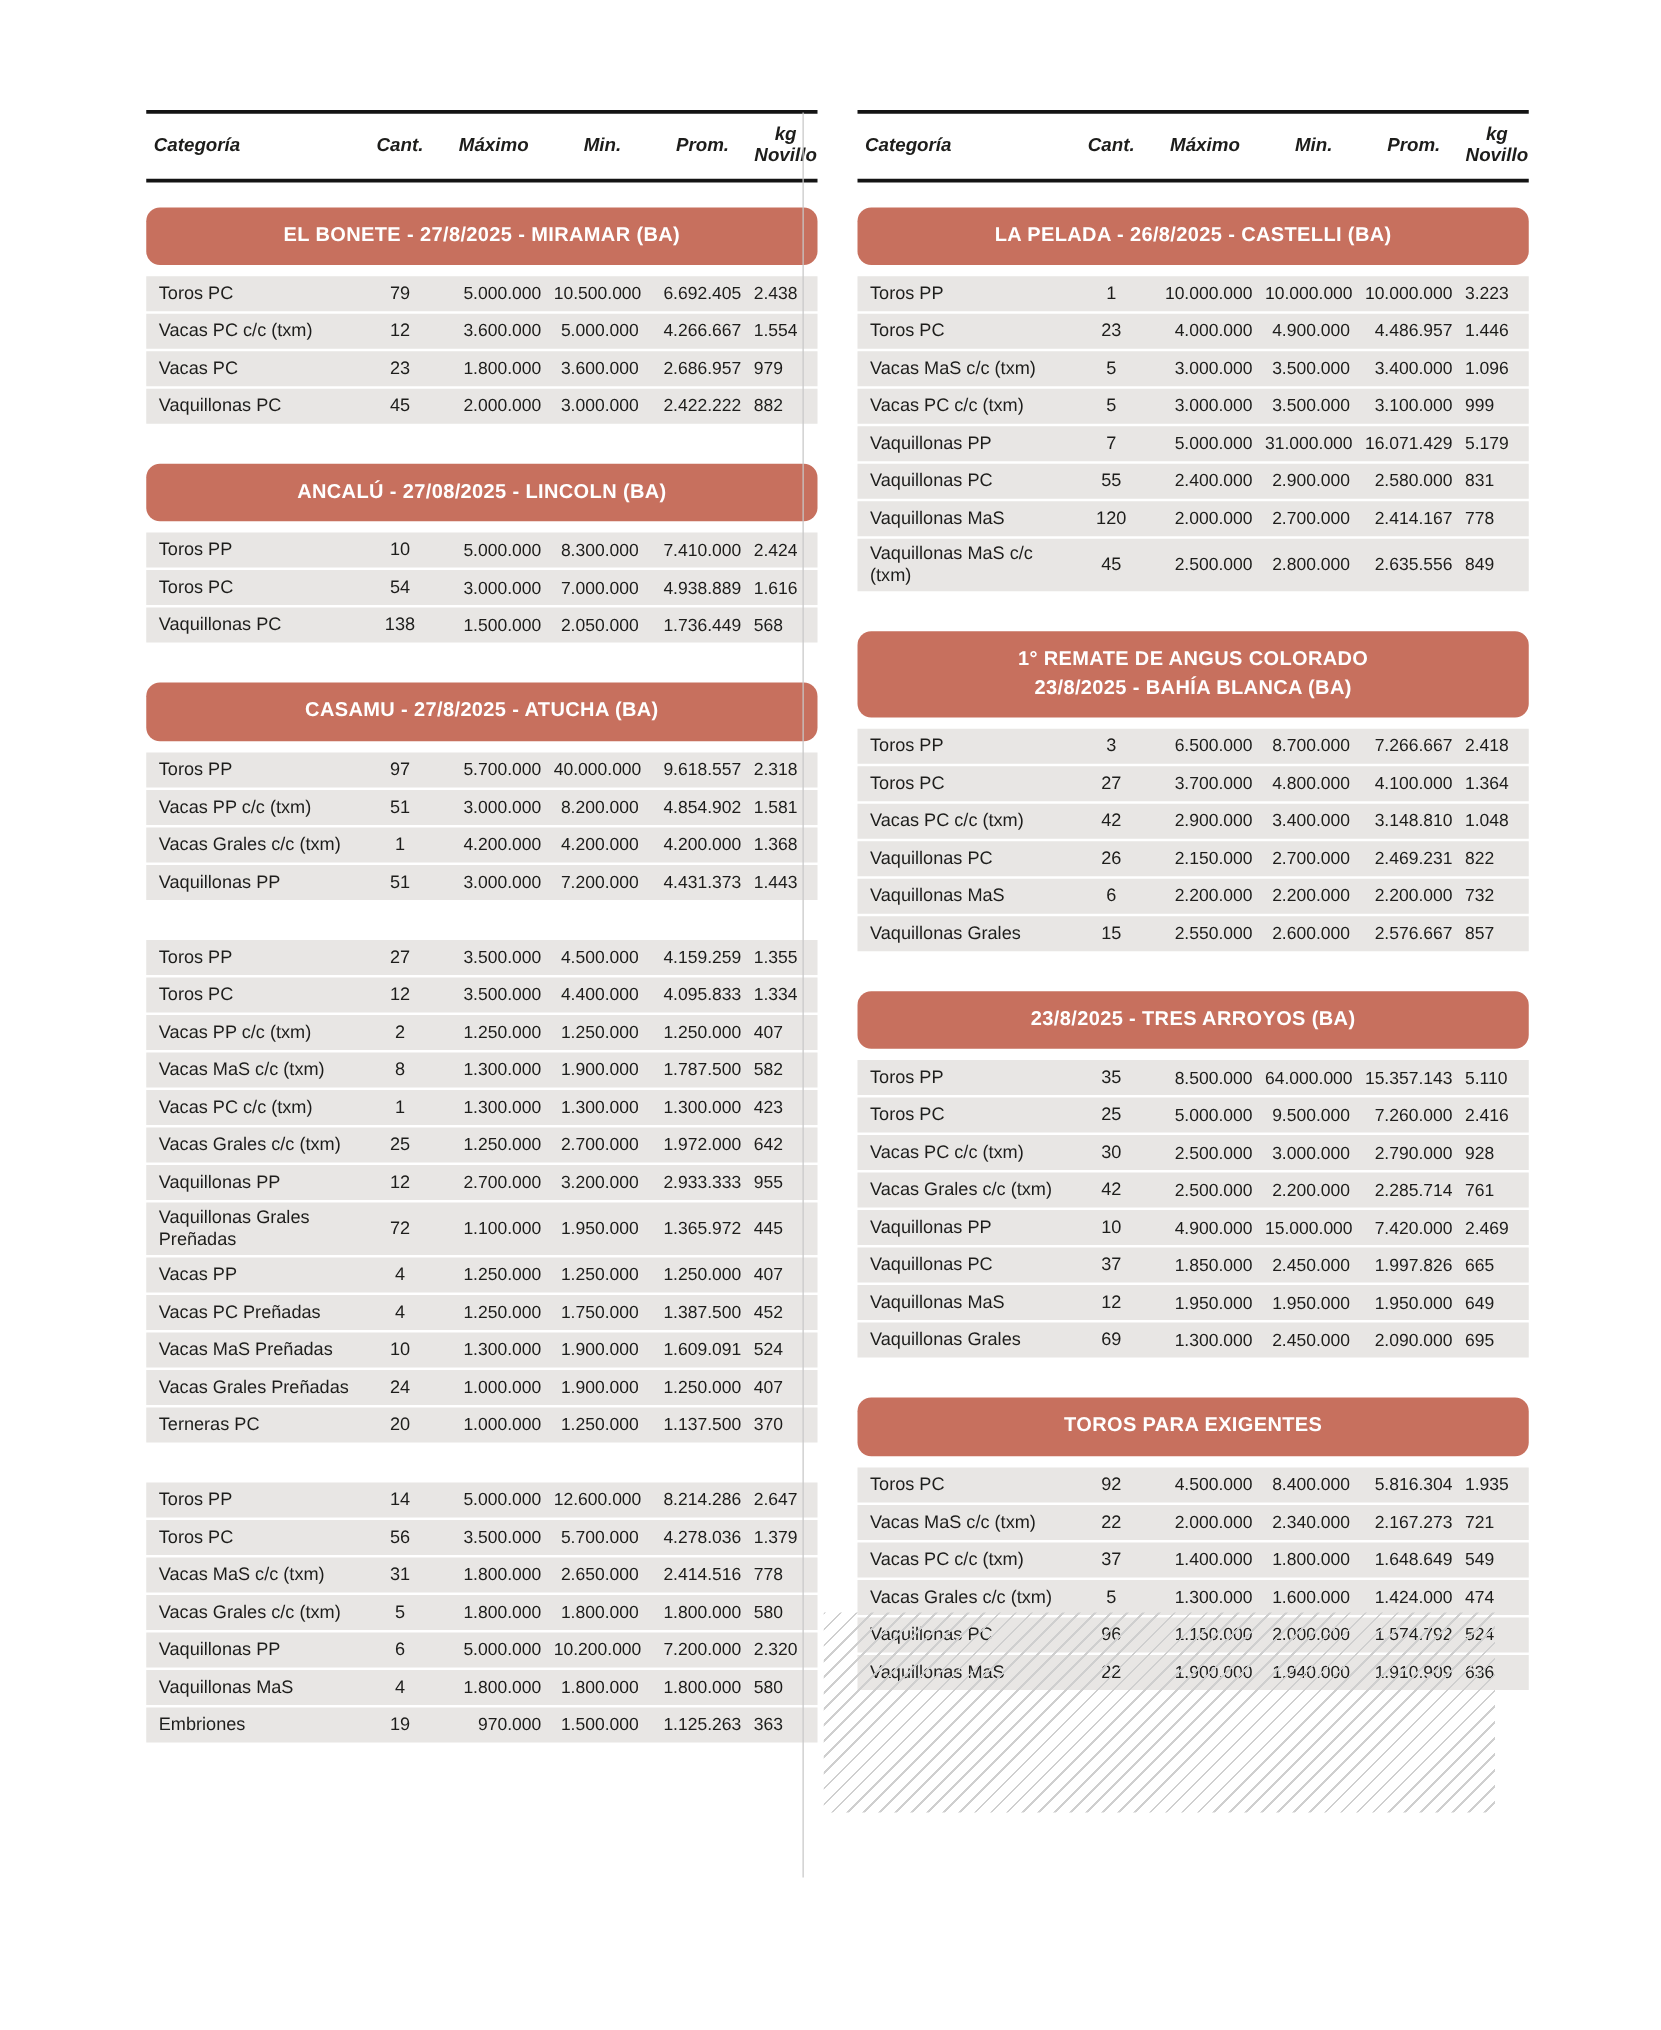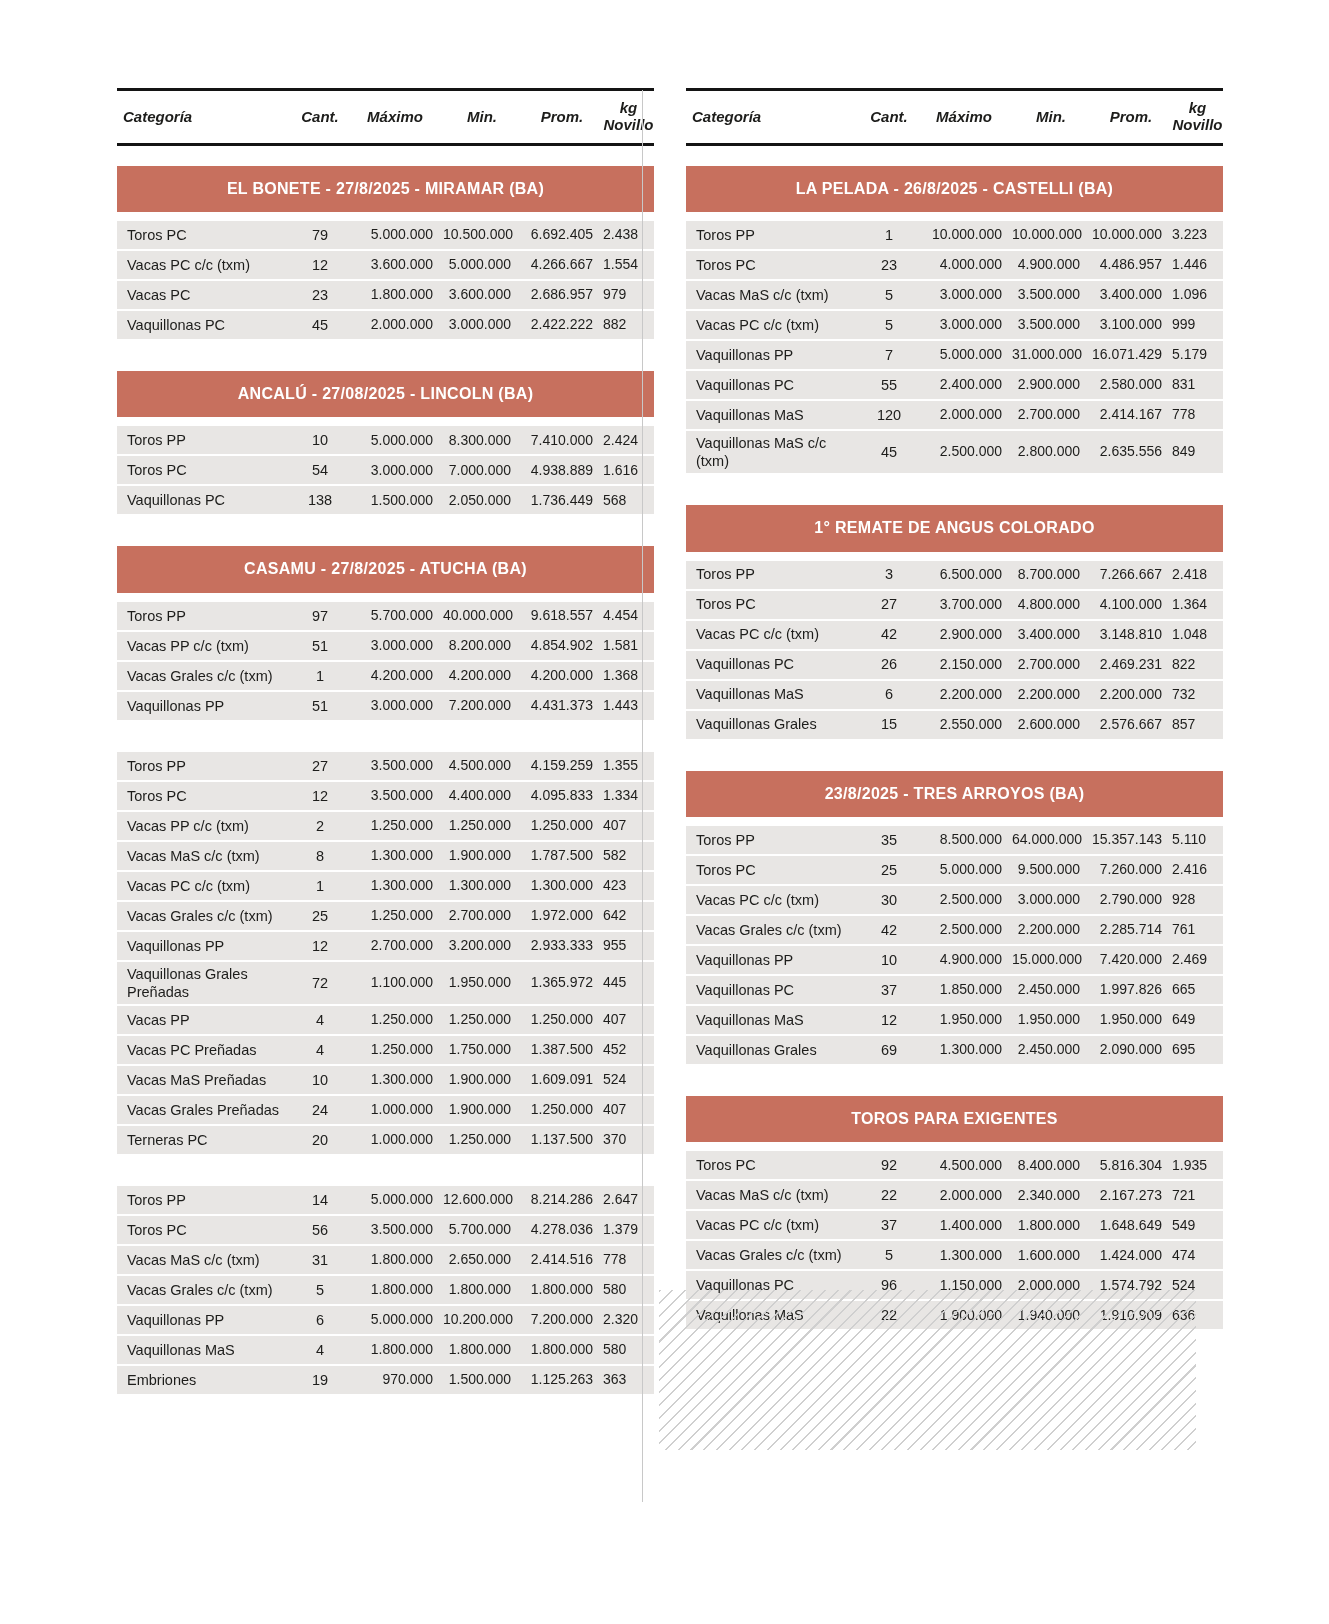--- a/index.html
+++ b/index.html
@@ -53,20 +53,21 @@
   .banner{
     background:var(--accent);
     color:#ffffff;
     font-weight:700;
     font-size:16px;
     text-align:center;
     padding:12px 6px;
     line-height:1.4;
     letter-spacing:0.3px;
     margin-bottom:9px;
+    border-radius:11px;
   }
   .row{
     background:var(--rowbg);
     margin-bottom:2px;
     min-height:28px;
     align-items:center;
     padding:3px 0;
     font-size:14.5px;
   }
   .rc{line-height:1.25;}
@@ -180,21 +181,21 @@
       <section class="table">
         <div class="banner">
           <div class="banner-line">CASAMU - 27/8/2025 - ATUCHA (BA)</div>
         </div>
         <div class="grid row">
           <div class="rc c0">Toros PP</div>
           <div class="rc c1">97</div>
           <div class="rc c2">5.700.000</div>
           <div class="rc c3">40.000.000</div>
           <div class="rc c4">9.618.557</div>
-          <div class="rc c5">4.454</div>
+          <div class="rc c5">2.318</div>
         </div>
         <div class="grid row">
           <div class="rc c0">Vacas PP c/c (txm)</div>
           <div class="rc c1">51</div>
           <div class="rc c2">3.000.000</div>
           <div class="rc c3">8.200.000</div>
           <div class="rc c4">4.854.902</div>
           <div class="rc c5">1.581</div>
         </div>
         <div class="grid row">
@@ -454,20 +455,21 @@
           <div class="rc c1">45</div>
           <div class="rc c2">2.500.000</div>
           <div class="rc c3">2.800.000</div>
           <div class="rc c4">2.635.556</div>
           <div class="rc c5">849</div>
         </div>
       </section>
       <section class="table">
         <div class="banner">
           <div class="banner-line">1° REMATE DE ANGUS COLORADO</div>
+          <div class="banner-line">23/8/2025 - BAHÍA BLANCA (BA)</div>
         </div>
         <div class="grid row">
           <div class="rc c0">Toros PP</div>
           <div class="rc c1">3</div>
           <div class="rc c2">6.500.000</div>
           <div class="rc c3">8.700.000</div>
           <div class="rc c4">7.266.667</div>
           <div class="rc c5">2.418</div>
         </div>
         <div class="grid row">

